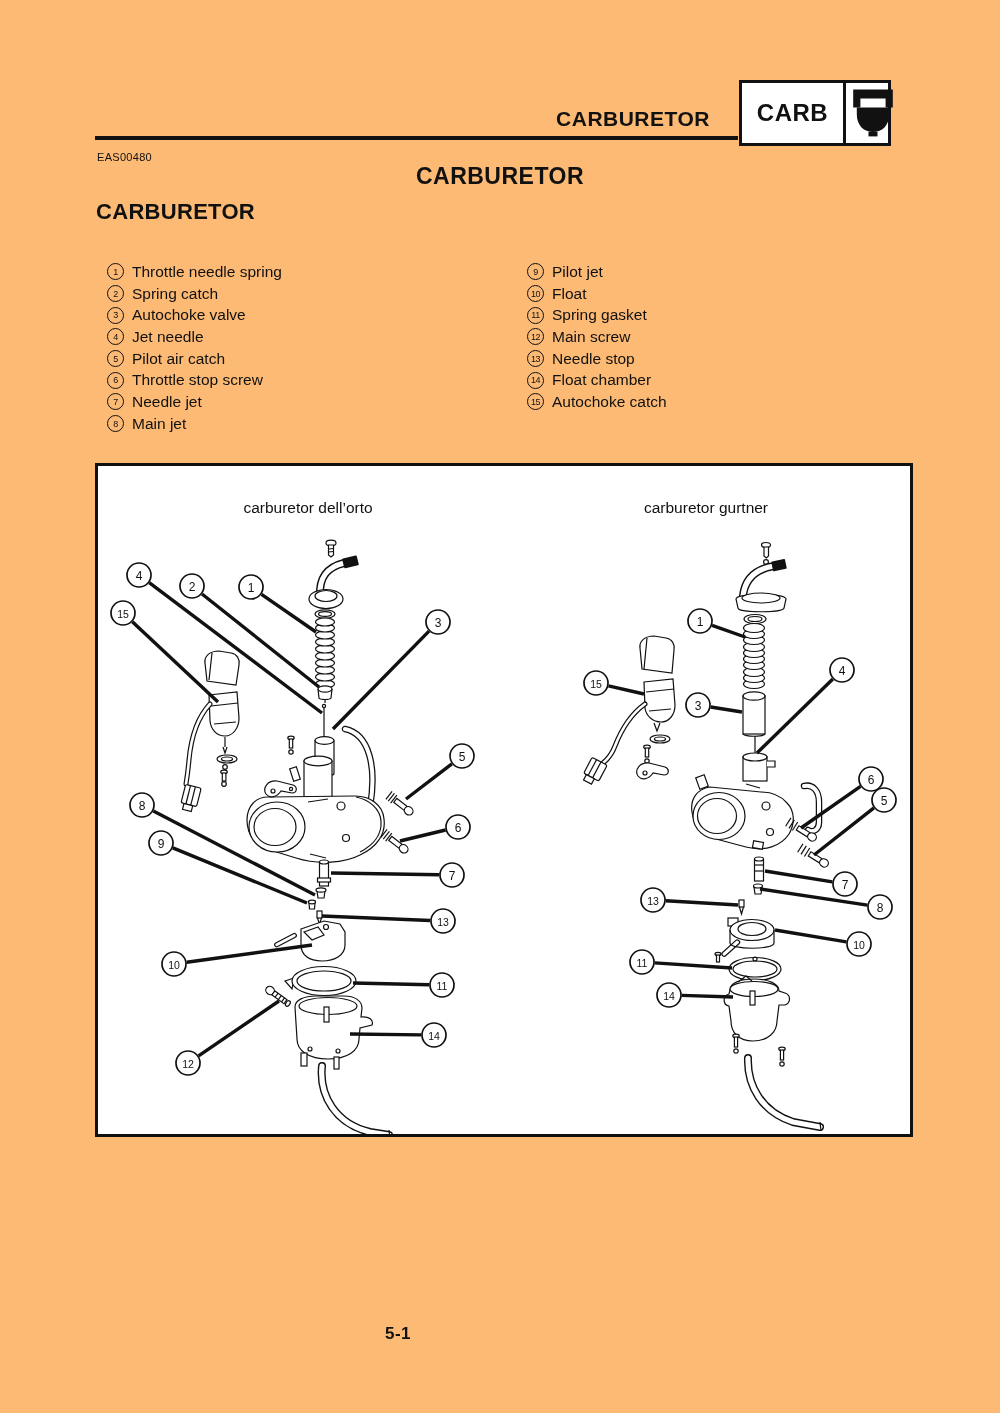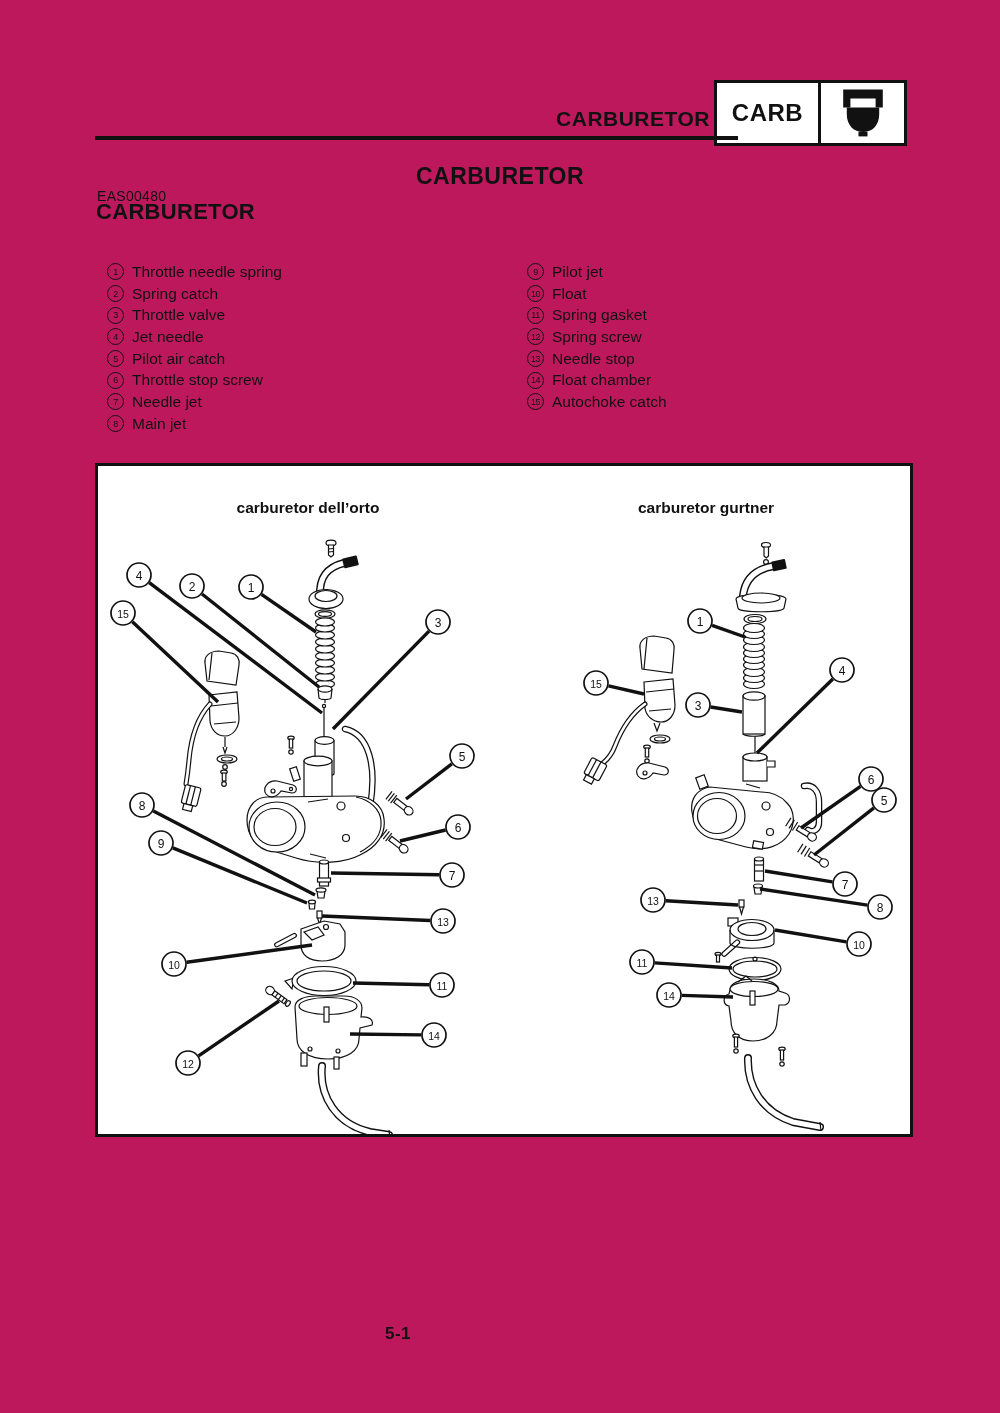--- a/index.html
+++ b/index.html
@@ -1,39 +1,39 @@
 <!DOCTYPE html>
 <html><head>
 <meta charset="utf-8">
 <style>
   html,body{margin:0;padding:0;background:#fff;}
-  .page{position:relative;width:1000px;height:1413px;background:#be185d;
+  .page{position:relative;width:1000px;height:1413px;background:#fdba74;
         font-family:"Liberation Sans",sans-serif;color:#111;overflow:hidden;}
   .running-title{position:absolute;top:107px;right:290px;font-size:21px;font-weight:bold;letter-spacing:.5px;}
-  .badge{position:absolute;left:714px;top:80px;width:193px;height:66px;border:3.5px solid #111;
+  .badge{position:absolute;left:739px;top:80px;width:152px;height:66px;border:3.5px solid #111;
          box-sizing:border-box;display:flex;background:#fff;}
   .badge-label{flex:0 0 101px;border-right:3.5px solid #111;display:flex;align-items:center;justify-content:center;
                font-size:24px;font-weight:bold;letter-spacing:.5px;}
   .badge-icon{flex:1;display:flex;align-items:center;justify-content:center;}
   .header-rule{position:absolute;left:95px;top:136px;width:643px;height:3.5px;background:#111;}
-  .doc-code{position:absolute;left:97px;top:151px;font-size:14px;letter-spacing:.3px;margin-top:37px;}
+  .doc-code{position:absolute;left:97px;top:151px;font-size:11px;letter-spacing:.3px;}
   .chapter-title{position:absolute;left:0;top:163px;width:1000px;text-align:center;
                  font-size:23px;font-weight:bold;letter-spacing:.5px;margin:0;}
   .section-title{position:absolute;left:96px;top:199px;font-size:22px;font-weight:bold;letter-spacing:.3px;margin:0;}
   .parts-col{position:absolute;top:261px;}
   #parts-left{left:107px;}
   #parts-right{left:527px;}
   .prow{display:flex;align-items:center;height:21.7px;}
   .pnum{flex:0 0 17px;width:17px;height:17px;border:1.3px solid #111;border-radius:50%;
         display:flex;align-items:center;justify-content:center;font-size:9px;letter-spacing:-.5px;
         margin-right:8px;box-sizing:border-box;}
   .plabel{font-size:15.5px;white-space:nowrap;}
   .figure-box{position:absolute;left:95px;top:463px;width:818px;height:674px;border:3px solid #111;
               box-sizing:border-box;background:#fff;}
-  .fig-title{position:absolute;top:33px;transform:translateX(-50%);font-size:15.5px;font-weight:bold;white-space:nowrap;}
+  .fig-title{position:absolute;top:33px;transform:translateX(-50%);font-size:15.5px;font-weight:normal;white-space:nowrap;}
   #fig-title-left{left:210px;}
   #fig-title-right{left:608px;}
   .fig-svg{position:absolute;left:0;top:0;width:812px;height:668px;}
   .page-number{position:absolute;left:0;top:1324px;width:796px;text-align:center;
                font-size:17px;font-weight:bold;letter-spacing:.5px;}
   
   .ln{fill:none;stroke:#111;stroke-width:1.2;}
   .wh{fill:#fff;stroke:#111;stroke-width:1.2;}
   .blk{fill:#111;stroke:none;}
   svg line{stroke:#111;stroke-width:1.2;}
@@ -77,21 +77,21 @@
       <div class="prow">
         <span class="pnum">1</span>
         <span class="plabel">Throttle needle spring</span>
       </div>
       <div class="prow">
         <span class="pnum">2</span>
         <span class="plabel">Spring catch</span>
       </div>
       <div class="prow">
         <span class="pnum">3</span>
-        <span class="plabel">Throttle valve</span>
+        <span class="plabel">Autochoke valve</span>
       </div>
       <div class="prow">
         <span class="pnum">4</span>
         <span class="plabel">Jet needle</span>
       </div>
       <div class="prow">
         <span class="pnum">5</span>
         <span class="plabel">Pilot air catch</span>
       </div>
       <div class="prow">
@@ -115,21 +115,21 @@
       <div class="prow">
         <span class="pnum">10</span>
         <span class="plabel">Float</span>
       </div>
       <div class="prow">
         <span class="pnum">11</span>
         <span class="plabel">Spring gasket</span>
       </div>
       <div class="prow">
         <span class="pnum">12</span>
-        <span class="plabel">Spring screw</span>
+        <span class="plabel">Main screw</span>
       </div>
       <div class="prow">
         <span class="pnum">13</span>
         <span class="plabel">Needle stop</span>
       </div>
       <div class="prow">
         <span class="pnum">14</span>
         <span class="plabel">Float chamber</span>
       </div>
       <div class="prow">

